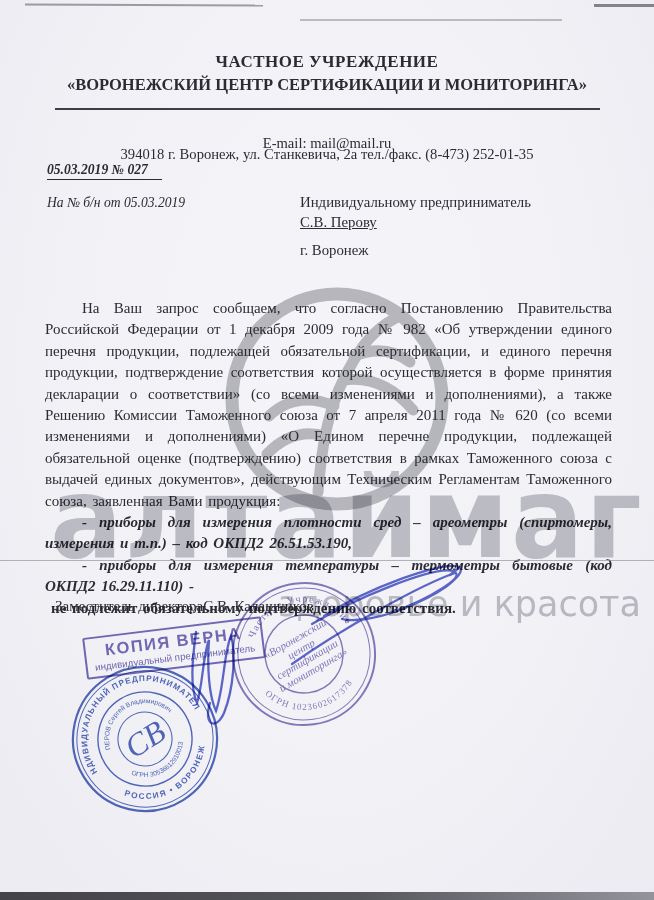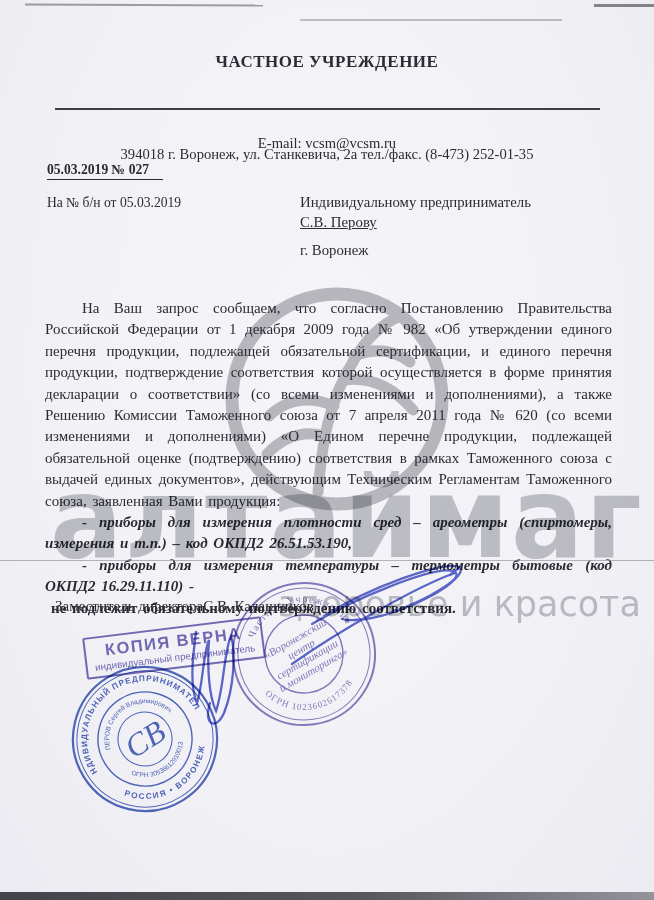--- a/index.html
+++ b/index.html
@@ -31,21 +31,21 @@
     font-size:35px;color:#b3b4ba;opacity:.8;mix-blend-mode:multiply;white-space:nowrap;
   }
   
   .letterhead{position:absolute;left:0;top:52px;width:654px;text-align:center;z-index:2;}
   .org-type{font-weight:bold;font-size:17px;letter-spacing:.5px;}
   .org-name{font-weight:bold;font-size:16.5px;margin-top:3px;}
   .head-rule{position:absolute;left:55px;top:108px;width:545px;height:2px;background:#3e3e46;z-index:2;}
   .addr{position:absolute;left:0;top:114px;width:654px;text-align:center;font-size:14.6px;z-index:2;margin-top:32px;}
   .email{position:absolute;left:0;top:135px;width:654px;text-align:center;font-size:14.6px;z-index:2;}
   
-  .refblock{position:absolute;left:47px;top:162px;z-index:2;font-size:13.6px;}
+  .refblock{position:absolute;left:47px;top:162px;z-index:2;font-size:13.6px;font-style:italic;}
   .ref-out{font-weight:bold;border-bottom:1.5px solid #2b2b33;display:inline-block;padding:0 14px 1px 0;}
   .ref-in{margin-top:15px;}
   
   .addressee{position:absolute;left:300px;top:194px;z-index:2;font-size:14.8px;}
   .addr-name{text-decoration:underline;margin-top:3px;}
   .addr-city{margin-top:11px;}
   
   .body-text{position:absolute;left:45px;top:298px;width:567px;z-index:2;
     font-size:15px;line-height:21.4px;text-align:justify;word-spacing:2px;}
   .body-text p{margin:0;text-indent:37px;}
@@ -90,24 +90,25 @@
       <path d="M 104,152 C 82,146 62,152 45,170" stroke-width="11"></path>
       <path d="M 132,72 C 154,63 172,66 188,78" stroke-width="11"></path>
     </g>
   </svg>
 
   <div class="wm-main">алтаймаг</div>
   <div class="wm-sub">здоровье и красота</div>
 
   <div class="letterhead">
     <div class="org-type">ЧАСТНОЕ УЧРЕЖДЕНИЕ</div>
+    <div class="org-name">«ВОРОНЕЖСКИЙ ЦЕНТР СЕРТИФИКАЦИИ И МОНИТОРИНГА»</div>
   </div>
   <div class="head-rule"></div>
   <div class="addr">394018  г. Воронеж, ул. Станкевича, 2а    тел./факс. (8-473) 252-01-35</div>
-  <div class="email">E-mail: vcsm@vcsm.ru</div>
+  <div class="email">E-mail: mail@mail.ru</div>
 
   <div class="refblock">
     <div class="ref-out">05.03.2019 №  027</div>
     <div class="ref-in">На № б/н  от 05.03.2019</div>
   </div>
 
   <div class="addressee">
     <div>Индивидуальному предприниматель</div>
     <div class="addr-name">С.В. Перову</div>
     <div class="addr-city">г. Воронеж</div>

